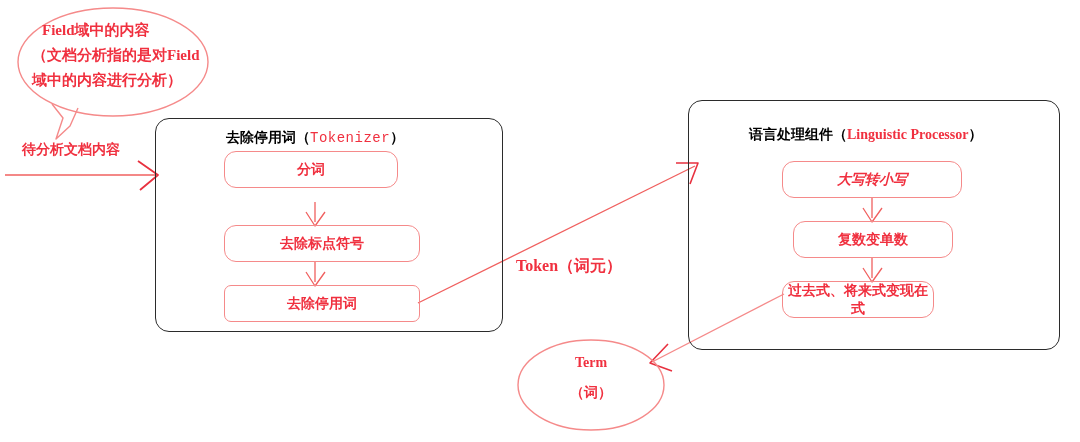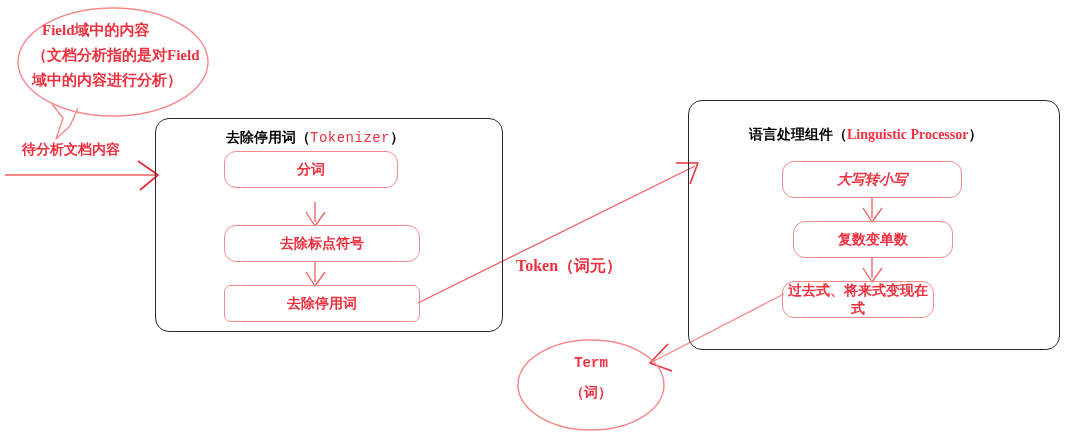--- a/index.html
+++ b/index.html
@@ -65,21 +65,21 @@
     font-weight: bold;
     color: #f0303f;
   }
   .token-label {
     font-family: "Liberation Serif", serif;
     font-size: 16px;
     font-weight: bold;
     color: #f0303f;
   }
   .term-label {
-    font-family: Liberation Mono, monospace;
+    font-family: Liberation Serif, serif;
     font-size: 14px;
     font-weight: bold;
     color: #f0303f;
     text-align: center;
     width: 150px;
   }
   .step-box {
     position: absolute;
     box-sizing: border-box;
     border: 1px solid #f58a8a;

